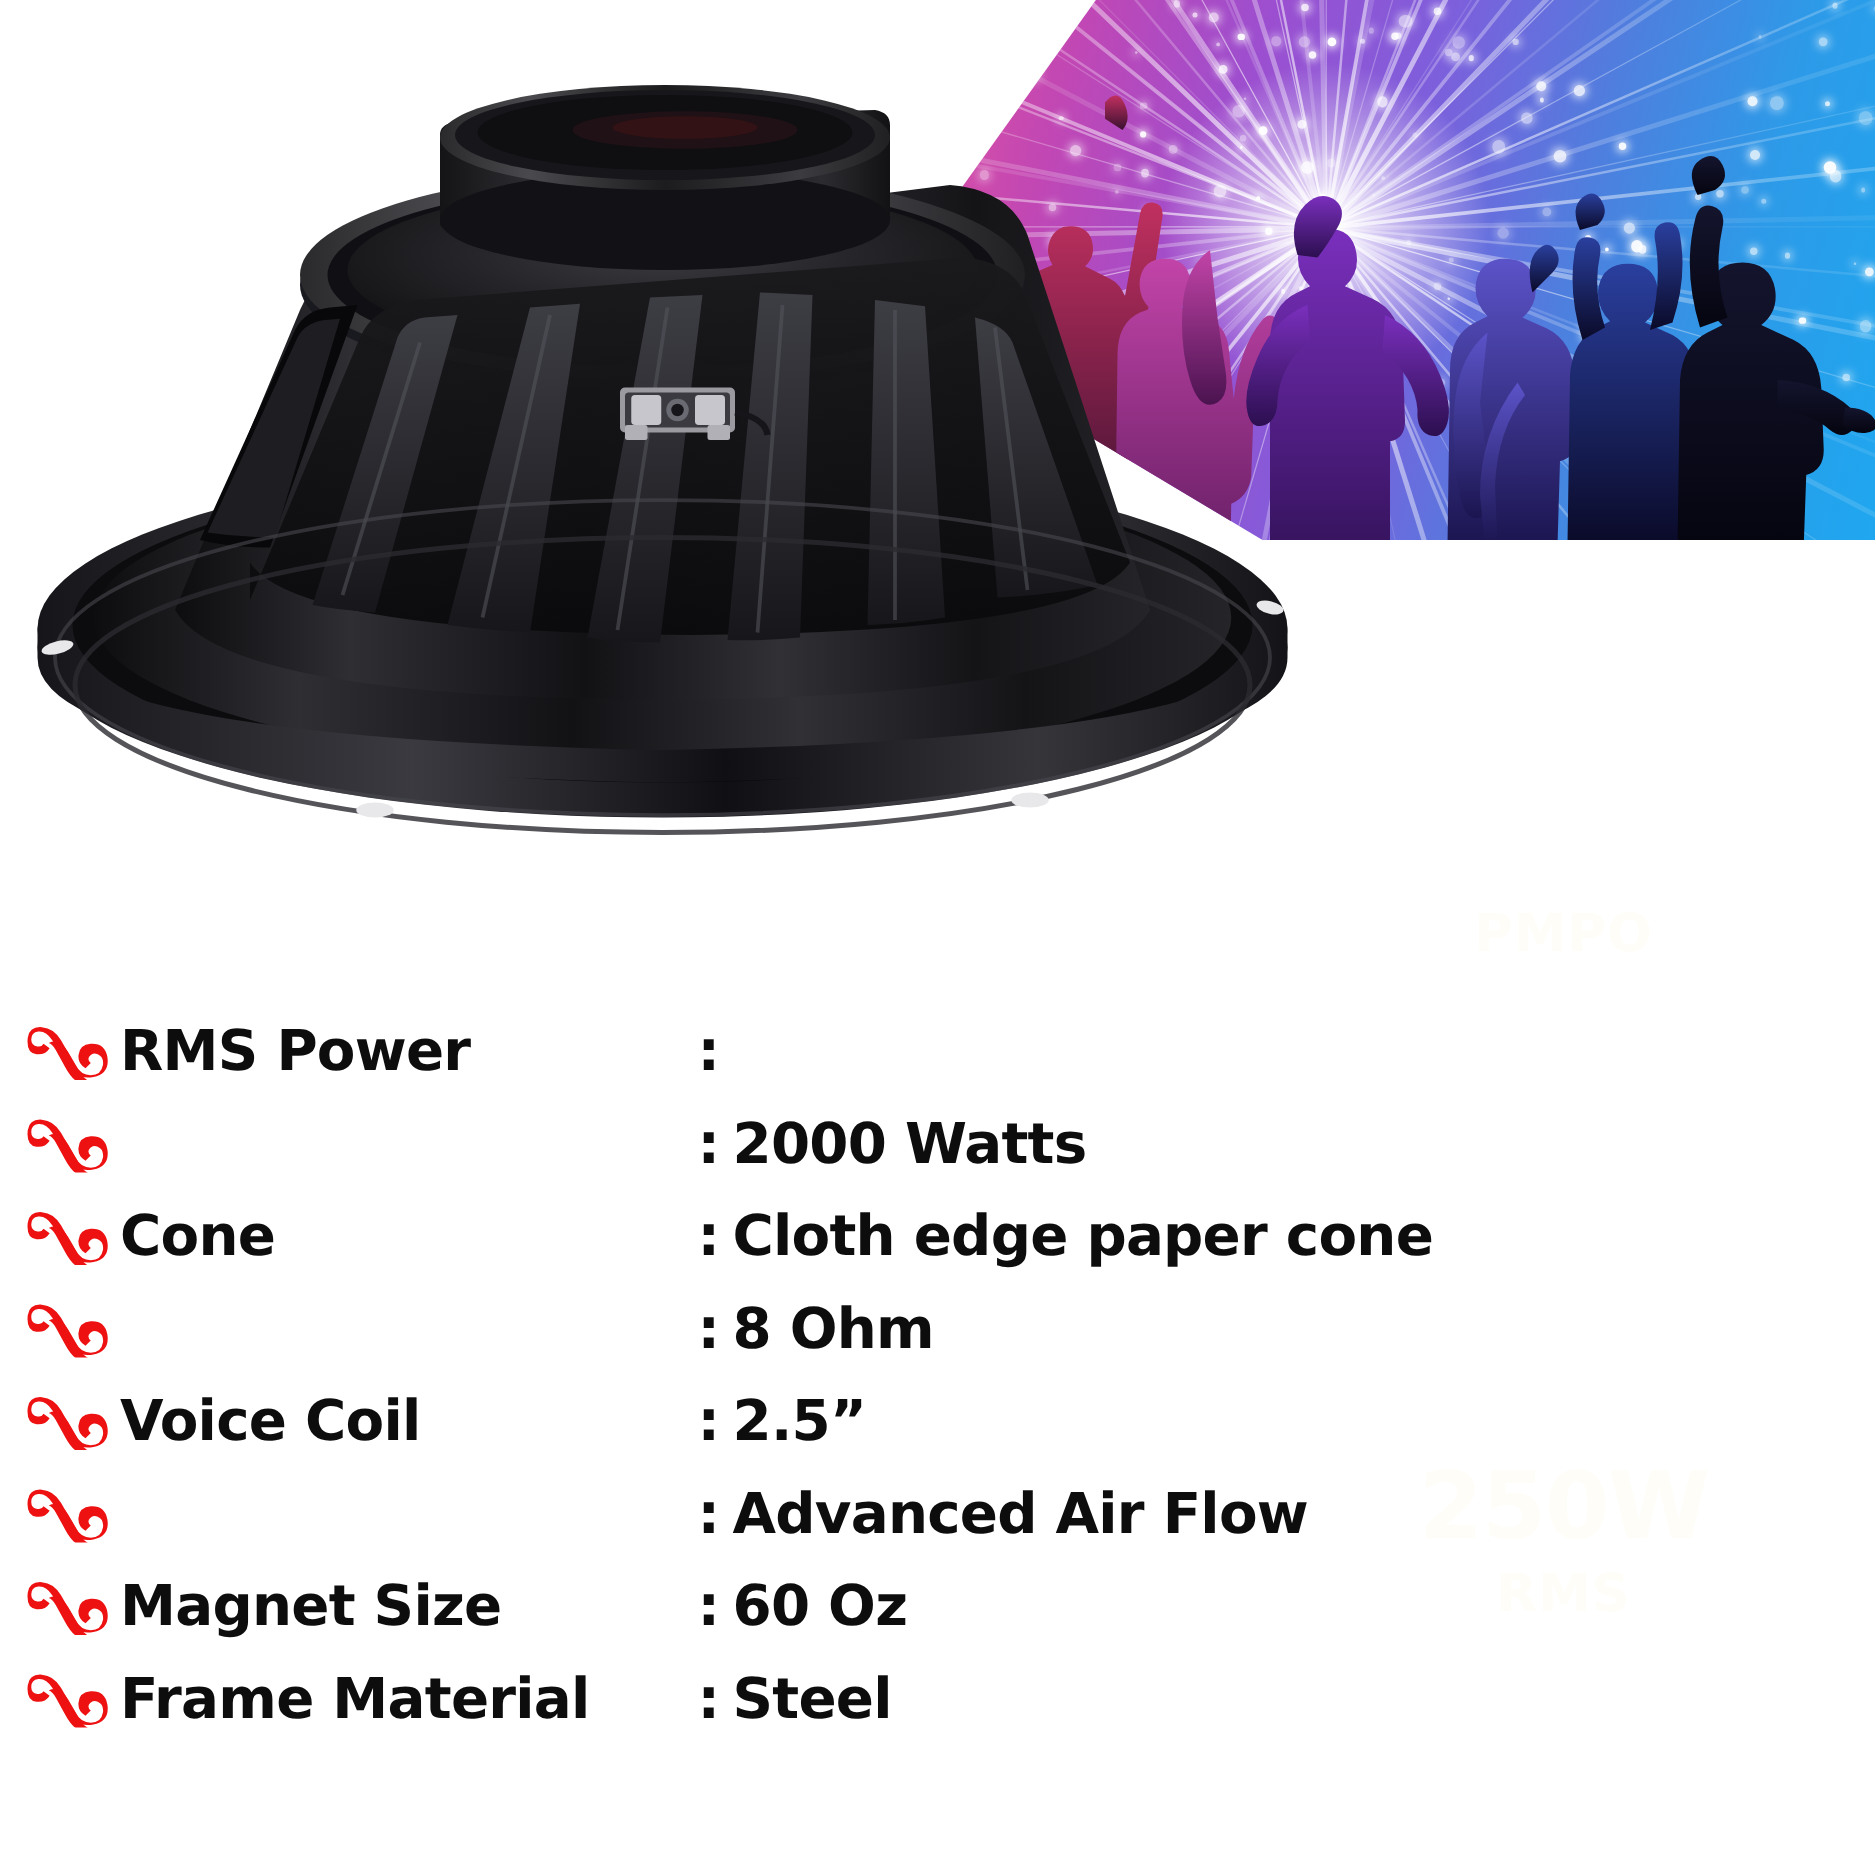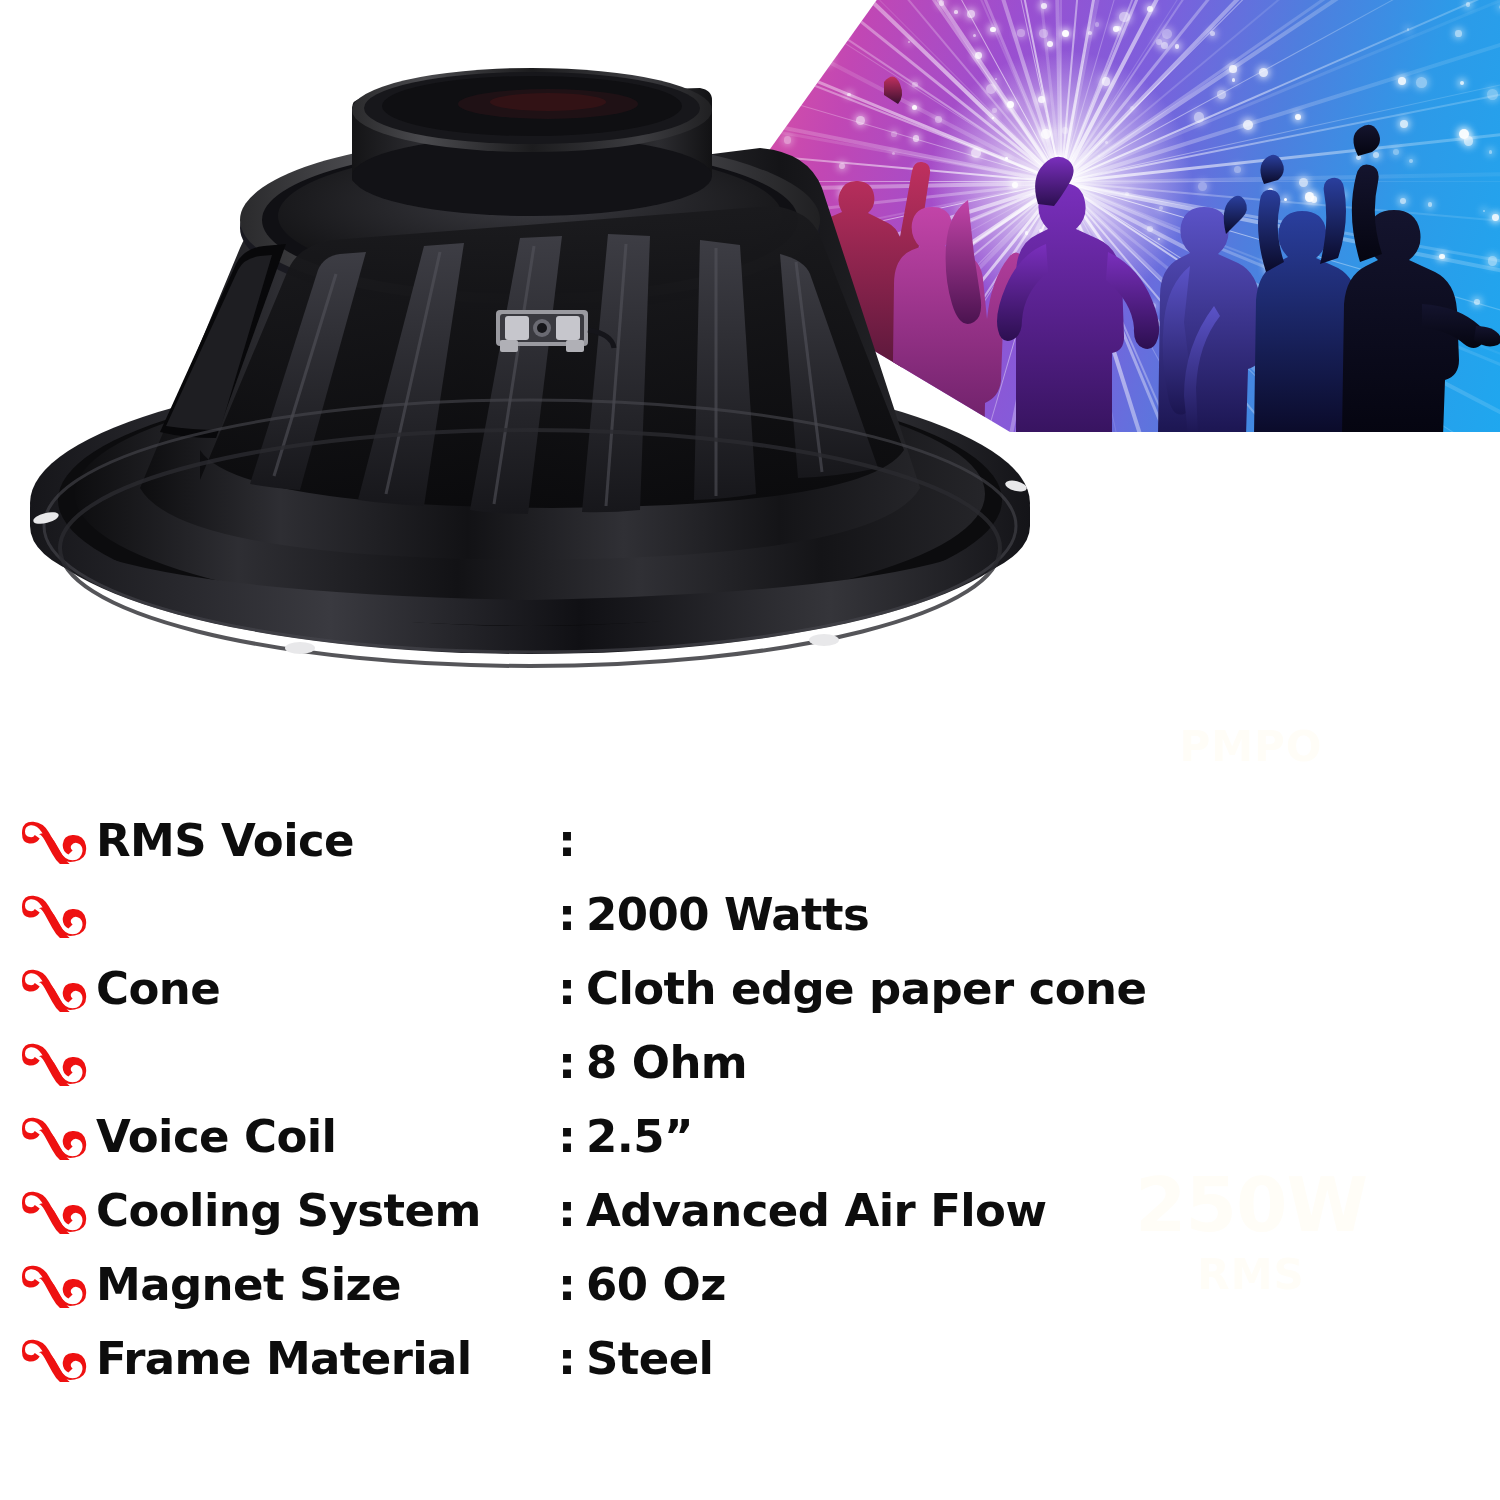--- a/index.html
+++ b/index.html
@@ -553,21 +553,21 @@
     <path d="M280 628 q40 14 120 16" stroke="#0a0a0c" stroke-width="8" fill="none" opacity=".9"></path>
   </svg>
 
 
   <div class="specs" id="specs">
       <div class="row">
         <svg class="bullet" viewBox="0 0 100 62">
           <path fill="#ee1111" d="M6 14 q2-13 16-12 q14 1 22 15 l16 28 q7 12 18 12 q12 0 14-12 q1-9-6-12 q-6-3-10 3 q-2 4 2 7 l-6 6 q-9-5-8-15 q1-12 14-13 q16-1 19 15 q3 19-16 23 q-20 4-32-16 L34 17 Q27 6 18 7 q-8 1-8 9 q0 7 7 8 q5 1 7-3 l7 5 q-5 8-15 7 Q4 32 6 14 Z"></path>
           <path fill="#ee1111" d="M30 20 q12-6 22 10 l14 24 q8 13 21 11 q-10 8-22 1 q-9-5-16-18 L38 28 q-4-7-8-8 Z"></path>
         </svg>
-        <div class="label">RMS Voice</div>
+        <div class="label">RMS Power</div>
         <div class="colon">:</div>
       </div>
       <div class="row">
         <svg class="bullet" viewBox="0 0 100 62">
           <path fill="#ee1111" d="M6 14 q2-13 16-12 q14 1 22 15 l16 28 q7 12 18 12 q12 0 14-12 q1-9-6-12 q-6-3-10 3 q-2 4 2 7 l-6 6 q-9-5-8-15 q1-12 14-13 q16-1 19 15 q3 19-16 23 q-20 4-32-16 L34 17 Q27 6 18 7 q-8 1-8 9 q0 7 7 8 q5 1 7-3 l7 5 q-5 8-15 7 Q4 32 6 14 Z"></path>
           <path fill="#ee1111" d="M30 20 q12-6 22 10 l14 24 q8 13 21 11 q-10 8-22 1 q-9-5-16-18 L38 28 q-4-7-8-8 Z"></path>
         </svg>
         <div class="colon">:</div>
         <div class="value">2000 Watts</div>
       </div>
@@ -595,21 +595,20 @@
         </svg>
         <div class="label">Voice Coil</div>
         <div class="colon">:</div>
         <div class="value">2.5”</div>
       </div>
       <div class="row">
         <svg class="bullet" viewBox="0 0 100 62">
           <path fill="#ee1111" d="M6 14 q2-13 16-12 q14 1 22 15 l16 28 q7 12 18 12 q12 0 14-12 q1-9-6-12 q-6-3-10 3 q-2 4 2 7 l-6 6 q-9-5-8-15 q1-12 14-13 q16-1 19 15 q3 19-16 23 q-20 4-32-16 L34 17 Q27 6 18 7 q-8 1-8 9 q0 7 7 8 q5 1 7-3 l7 5 q-5 8-15 7 Q4 32 6 14 Z"></path>
           <path fill="#ee1111" d="M30 20 q12-6 22 10 l14 24 q8 13 21 11 q-10 8-22 1 q-9-5-16-18 L38 28 q-4-7-8-8 Z"></path>
         </svg>
-        <div class="label">Cooling System</div>
         <div class="colon">:</div>
         <div class="value">Advanced Air Flow</div>
       </div>
       <div class="row">
         <svg class="bullet" viewBox="0 0 100 62">
           <path fill="#ee1111" d="M6 14 q2-13 16-12 q14 1 22 15 l16 28 q7 12 18 12 q12 0 14-12 q1-9-6-12 q-6-3-10 3 q-2 4 2 7 l-6 6 q-9-5-8-15 q1-12 14-13 q16-1 19 15 q3 19-16 23 q-20 4-32-16 L34 17 Q27 6 18 7 q-8 1-8 9 q0 7 7 8 q5 1 7-3 l7 5 q-5 8-15 7 Q4 32 6 14 Z"></path>
           <path fill="#ee1111" d="M30 20 q12-6 22 10 l14 24 q8 13 21 11 q-10 8-22 1 q-9-5-16-18 L38 28 q-4-7-8-8 Z"></path>
         </svg>
         <div class="label">Magnet Size</div>
         <div class="colon">:</div>

